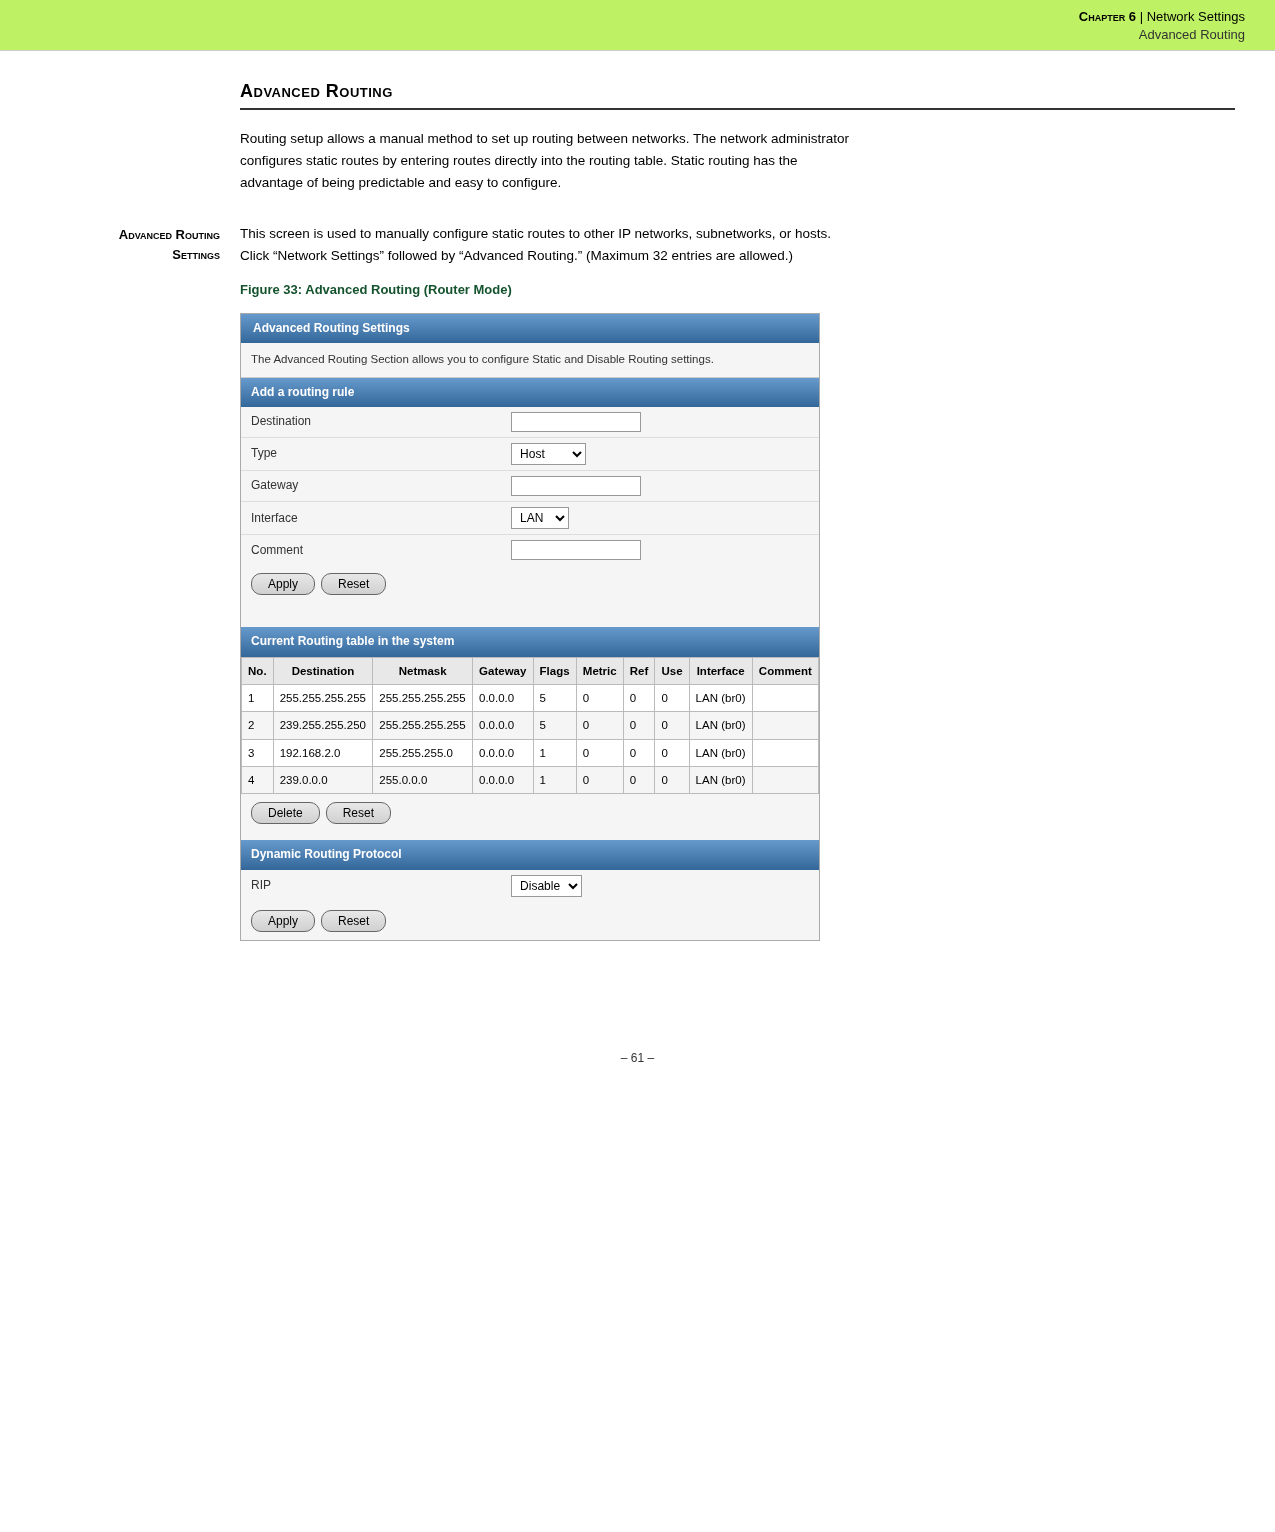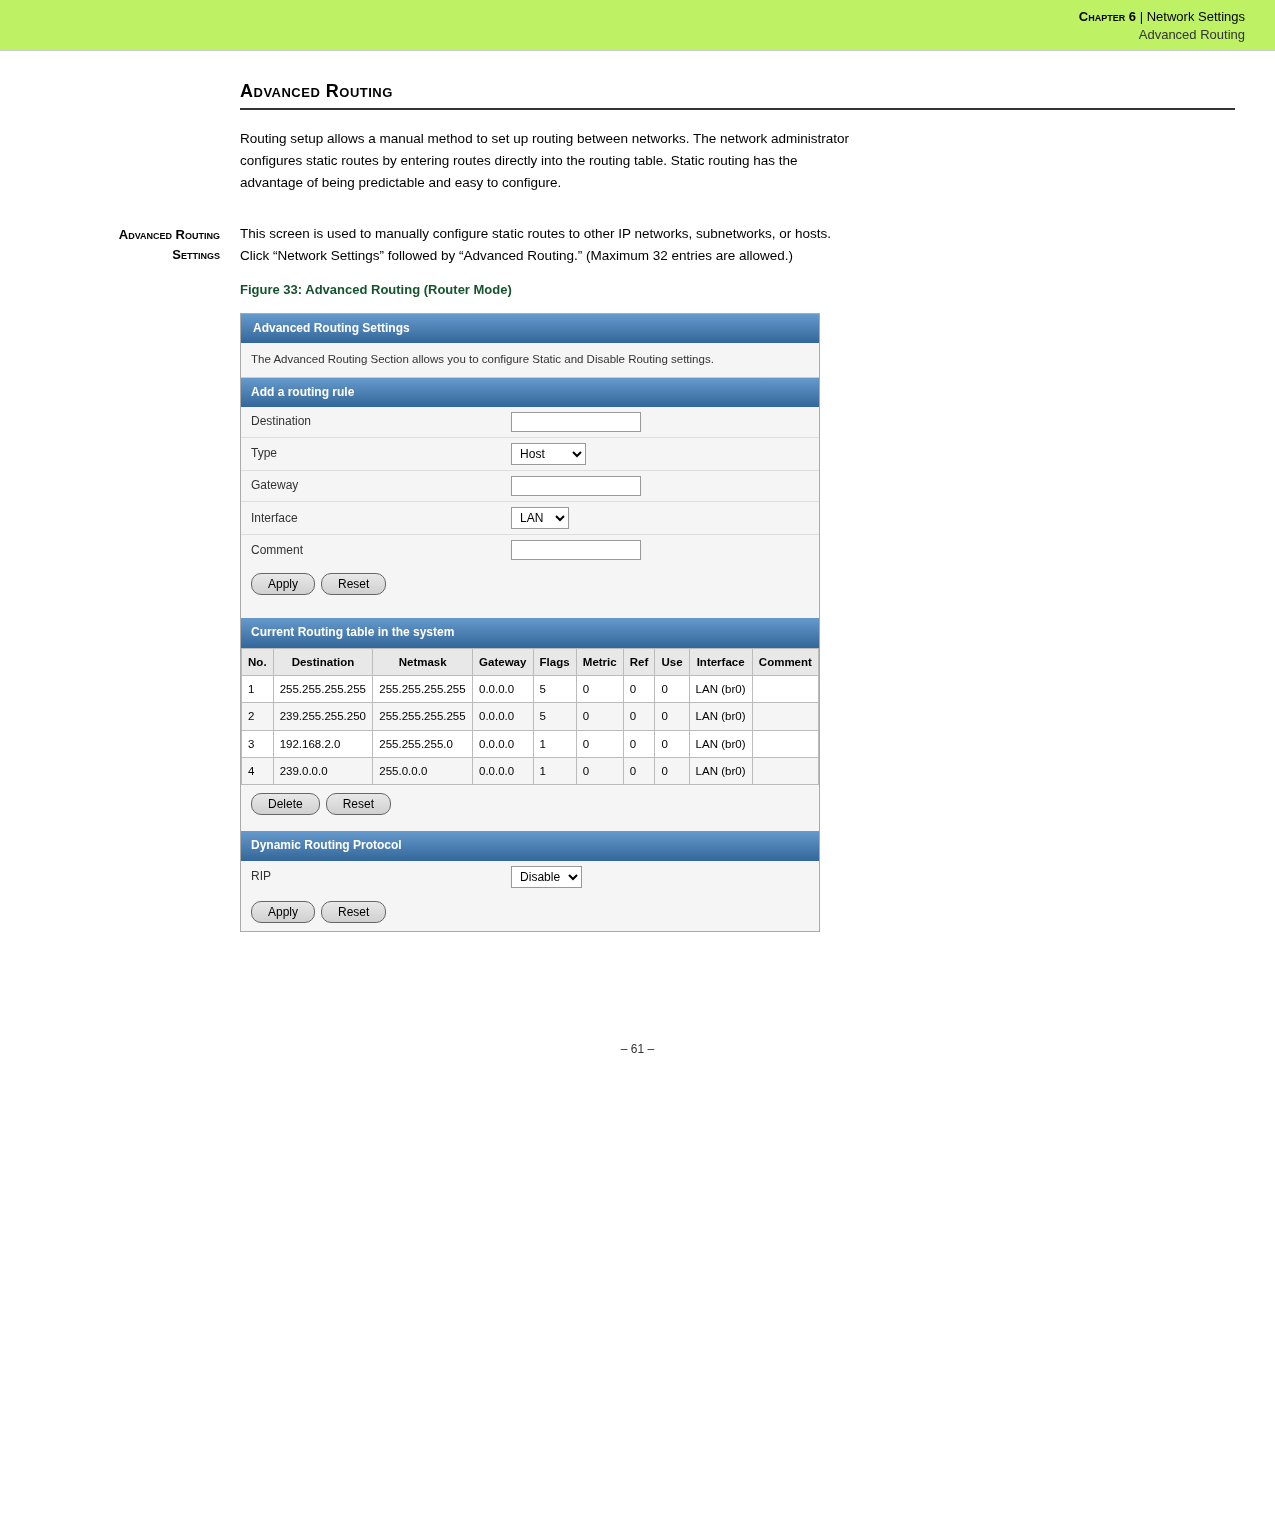--- a/index.html
+++ b/index.html
@@ -178,21 +178,21 @@
       font-size: 12px;
       border: 1px solid #666;
       background: linear-gradient(to bottom, #e8e8e8, #d0d0d0);
       cursor: pointer;
       border-radius: 10px;
       font-family: Arial, sans-serif;
     }
 
     
     .routing-table-section {
-      margin-top: 7px;
+      margin-top: 16px;
     }
 
     .routing-table {
       width: 100%;
       border-collapse: collapse;
       font-size: 11.5px;
     }
     .routing-table th {
       background: #e8e8e8;
       border: 1px solid #bbb;

